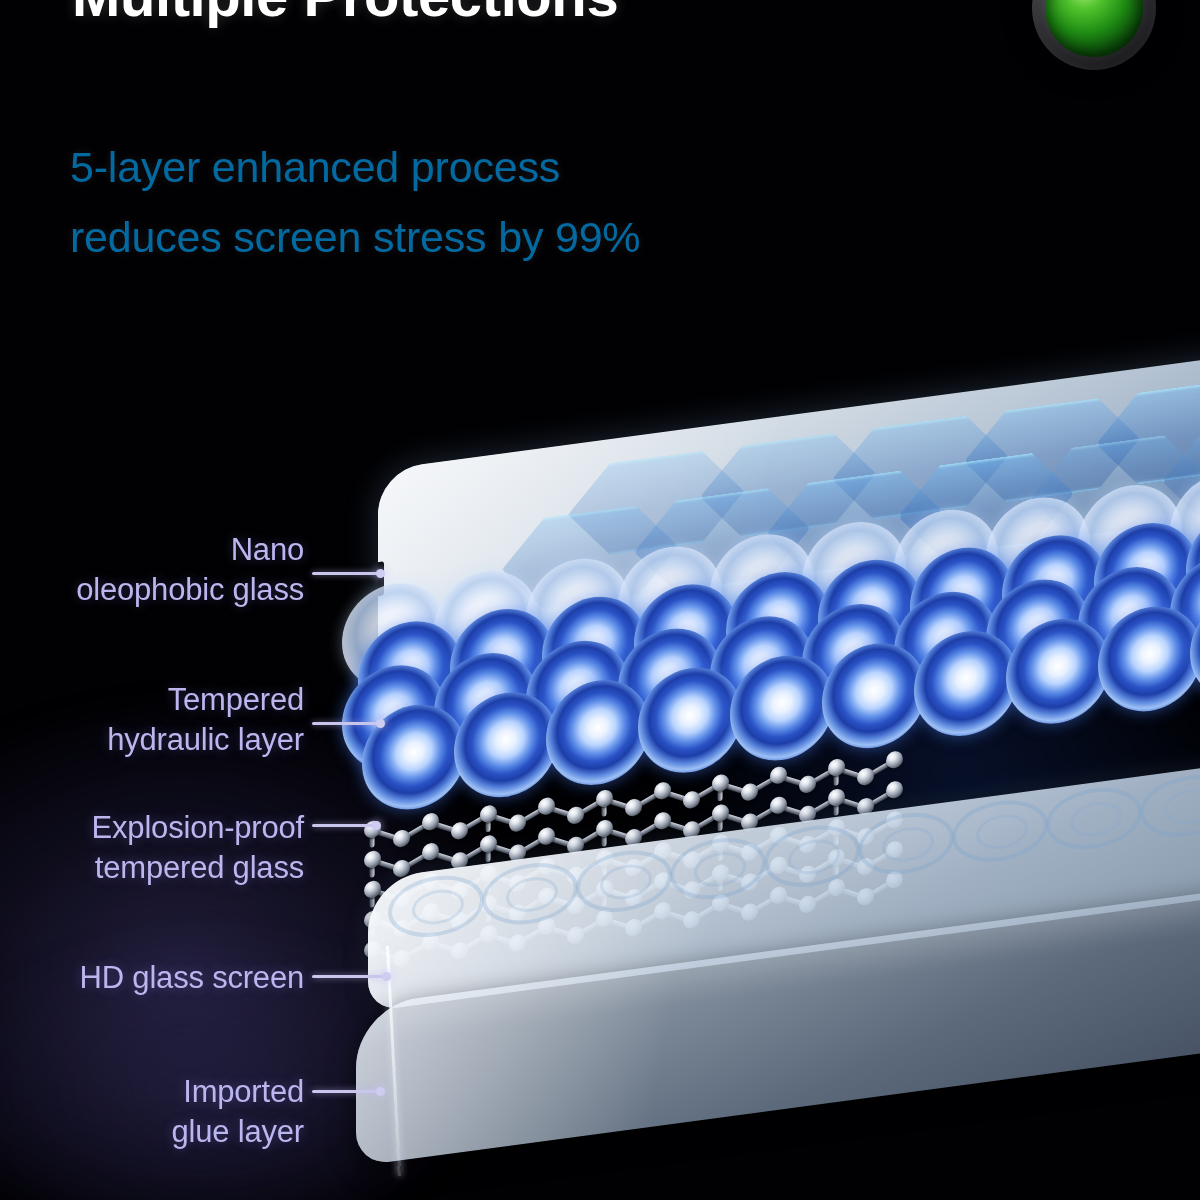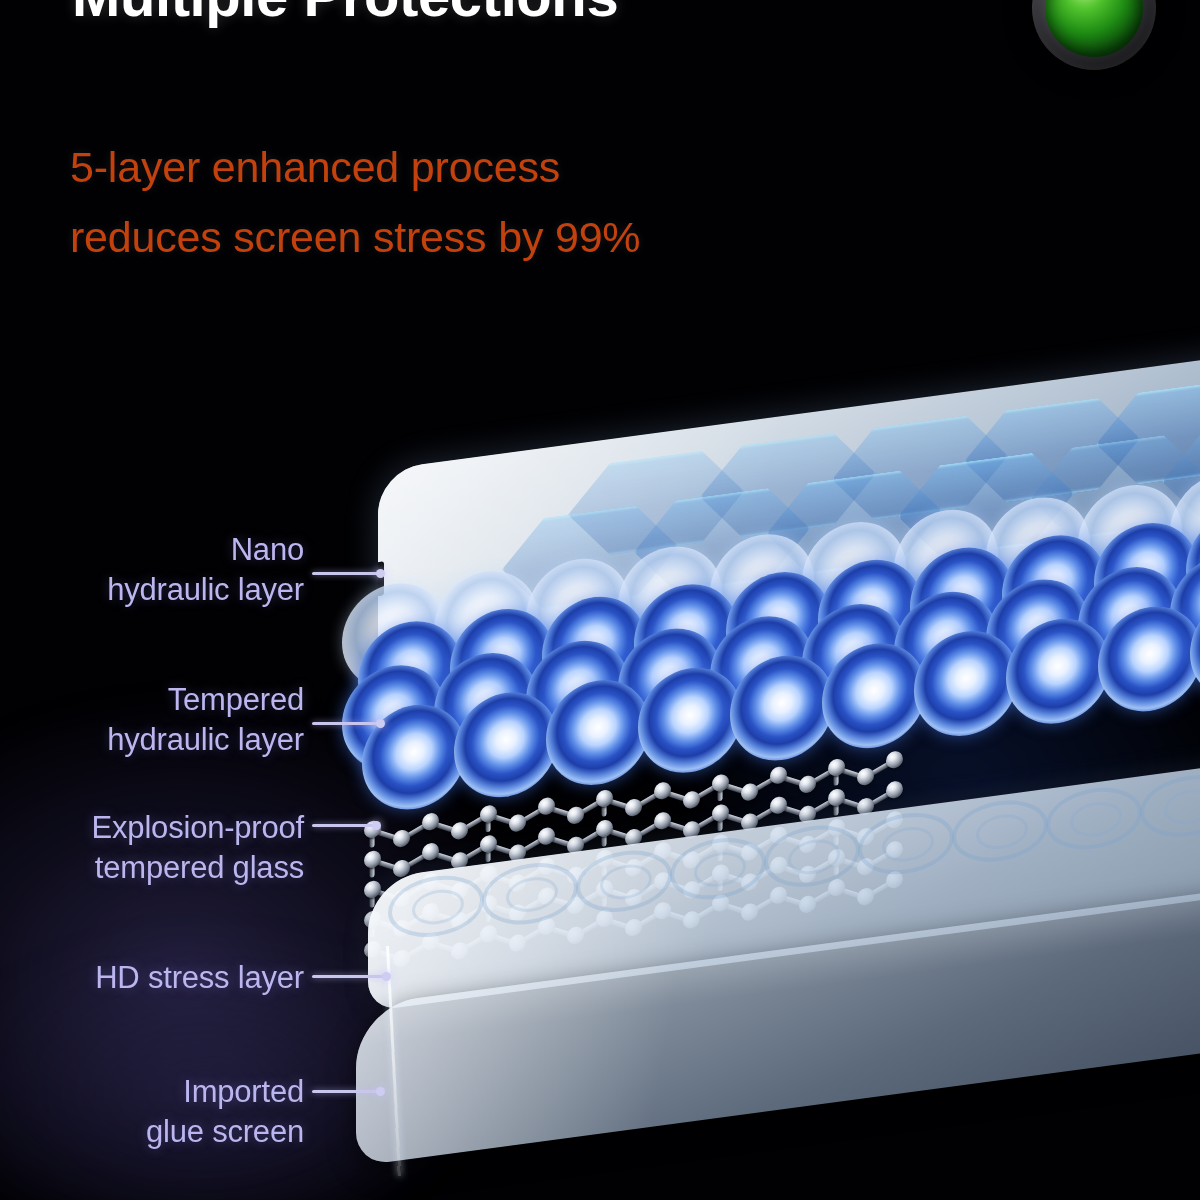--- a/index.html
+++ b/index.html
@@ -34,21 +34,21 @@
 
   
   .title{
     position:absolute;left:72px;top:-34px;
     font-size:58px;font-weight:700;color:#ffffff;letter-spacing:-.4px;
     white-space:nowrap;line-height:1.05;
     text-shadow:0 0 14px rgba(255,255,255,.18);
   }
   .subtitle{
     position:absolute;left:70px;top:132px;
-    font-size:43px;font-weight:400;color:#c2410c;line-height:70px;
+    font-size:43px;font-weight:400;color:#0369a1;line-height:70px;
     white-space:pre-line;letter-spacing:-.2px;
     text-shadow:0 0 10px rgba(255,255,255,.12);
   }
 
   
   .lens{
     position:absolute;left:1032px;top:-54px;width:124px;height:124px;border-radius:50%;
     background:
       radial-gradient(circle at 42% 36%,#6b6b6e 0%,#46464a 34%,#2a2a2e 58%,#17171a 78%,#0b0b0d 100%);
     box-shadow:0 0 26px rgba(0,0,0,.9), inset 0 0 10px rgba(255,255,255,.08);
@@ -541,33 +541,33 @@
 
     <div class="slab glass-bot">
       <div class="sheen"></div>
     </div>
 
     <div class="seam" style="left:392px;top:566px;height:230px;transform:skewX(3deg);"></div>
   </div>
 
   <div id="callouts">
       <div class="label" style="right: 896px; top: 530px;">Nano
-hydraulic layer</div>
+oleophobic glass</div>
       <div class="leader" style="left: 312px; top: 572px; width: 66px;"></div>
       <div class="leader-dot" style="left: 376px; top: 569px;"></div>
       <div class="label" style="right: 896px; top: 680px;">Tempered
 hydraulic layer</div>
       <div class="leader" style="left: 312px; top: 722px; width: 66px;"></div>
       <div class="leader-dot" style="left: 376px; top: 719px;"></div>
       <div class="label" style="right: 896px; top: 808px;">Explosion-proof
 tempered glass</div>
       <div class="leader" style="left: 312px; top: 824px; width: 62px;"></div>
       <div class="leader-dot" style="left: 372px; top: 821px;"></div>
-      <div class="label" style="right: 896px; top: 958px;">HD stress layer</div>
+      <div class="label" style="right: 896px; top: 958px;">HD glass screen</div>
       <div class="leader" style="left: 312px; top: 975px; width: 72px;"></div>
       <div class="leader-dot" style="left: 382px; top: 972px;"></div>
       <div class="label" style="right: 896px; top: 1072px;">Imported
-glue screen</div>
+glue layer</div>
       <div class="leader" style="left: 312px; top: 1090px; width: 66px;"></div>
       <div class="leader-dot" style="left: 376px; top: 1087px;"></div>
     </div>
 
 </div>
 
 </body></html>

